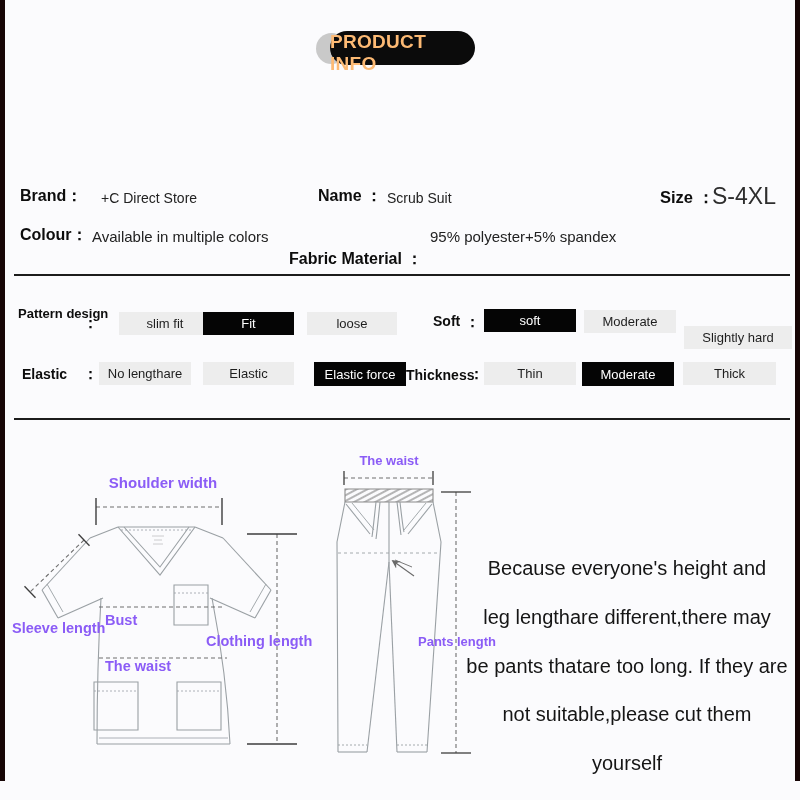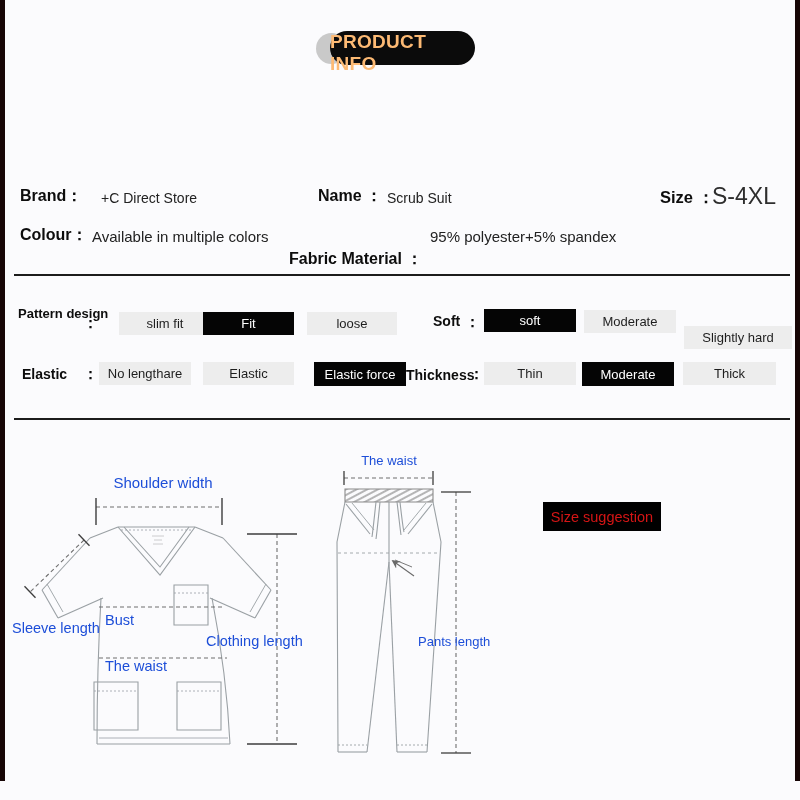--- a/index.html
+++ b/index.html
@@ -13,21 +13,21 @@
   .lbl{position:absolute;font-weight:700;font-size:16px;color:#0d0d0d;white-space:nowrap;}
   .val{position:absolute;font-size:14px;color:#222;white-space:nowrap;}
   .size-val{position:absolute;font-size:23px;font-weight:400;color:#2e2e2e;white-space:nowrap;}
   .divider{position:absolute;left:14px;width:776px;height:2px;background:#1c1c1c;}
   .attr-lbl{position:absolute;font-weight:700;font-size:14px;color:#0d0d0d;white-space:nowrap;}
   .attr-lbl.two-line{font-size:13px;line-height:16px;text-align:center;}
   .colon{position:absolute;font-weight:700;font-size:15px;color:#0d0d0d;}
   .chip{position:absolute;height:23px;background:#ededed;color:#1e1e1e;font-size:13px;
         display:flex;align-items:center;justify-content:center;white-space:nowrap;}
   .chip.sel{background:#050505;color:#ffffff;}
-  .dlabel{position:absolute;font-weight:400;font-size:14.5px;color:#1d4ed8;white-space:nowrap;}
+  .dlabel{position:absolute;font-weight:700;font-size:14.5px;color:#8b5cf6;white-space:nowrap;}
   .dlabel.small{font-size:13px;}
   .center{text-align:center;}
   .sugg-badge{position:absolute;left:543px;top:502px;width:118px;height:29px;background:#000;
               display:flex;align-items:center;justify-content:center;color:#d51515;font-size:14.5px;white-space:nowrap;}
   .sugg-text{position:absolute;left:457px;top:544px;width:340px;}
   .sugg-line{height:48.8px;line-height:48.8px;font-size:20px;color:#151515;text-align:center;white-space:nowrap;}
   svg line,svg path,svg polyline,svg rect{vector-effect:non-scaling-stroke;}
 </style>
 </head>
 <body>
@@ -206,17 +206,21 @@
   </svg>
 
   <div class="dlabel center" style="left:98px;top:474px;width:130px;font-size:15px;">Shoulder width</div>
   <div class="dlabel" style="left:12px;top:620px;">Sleeve length</div>
   <div class="dlabel" style="left:105px;top:612px;">Bust</div>
   <div class="dlabel" style="left:206px;top:633px;">Clothing length</div>
   <div class="dlabel" style="left:105px;top:658px;">The waist</div>
   <div class="dlabel center small" style="left:341px;top:453px;width:96px;">The waist</div>
   <div class="dlabel small" style="left:418px;top:634px;">Pants length</div>
 
-  <div class="sugg-badge">
-    <span>Size suggestion</span>
+  <div class="sugg-text">
+    <div class="sugg-line">Because everyone's height and</div>
+    <div class="sugg-line">leg lengthare different,there may</div>
+    <div class="sugg-line">be pants thatare too long. If they are</div>
+    <div class="sugg-line">not suitable,please cut them</div>
+    <div class="sugg-line">yourself</div>
   </div>
 
 </div>
 
 </body></html>

